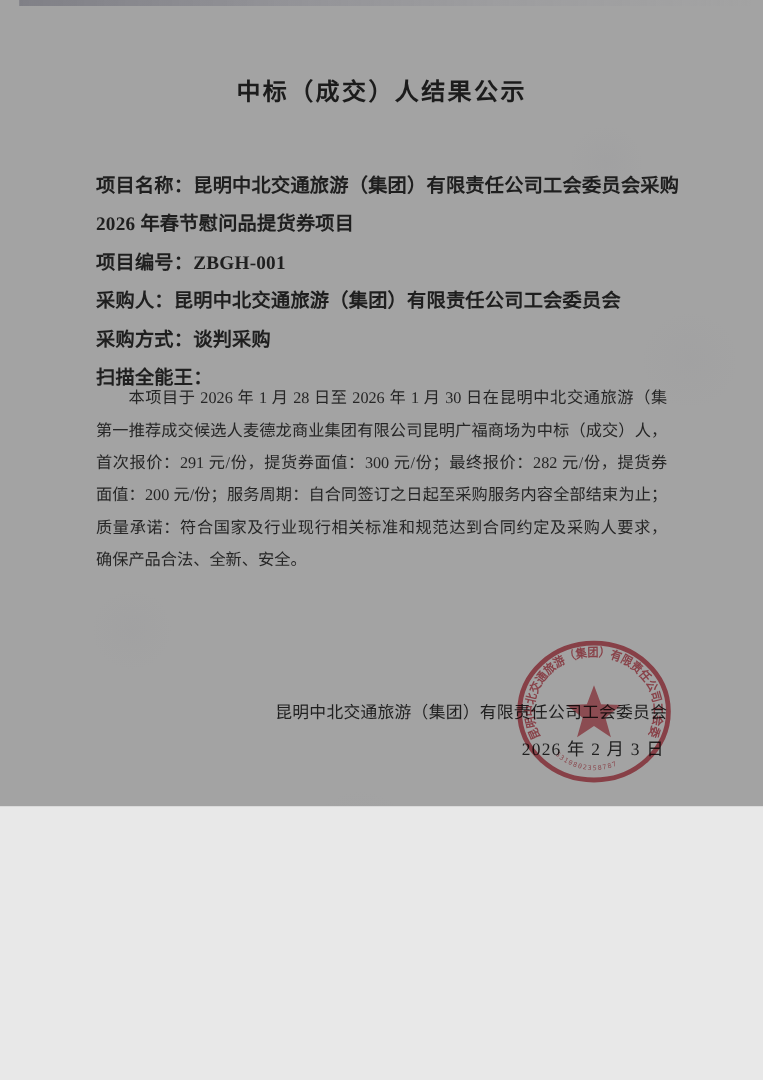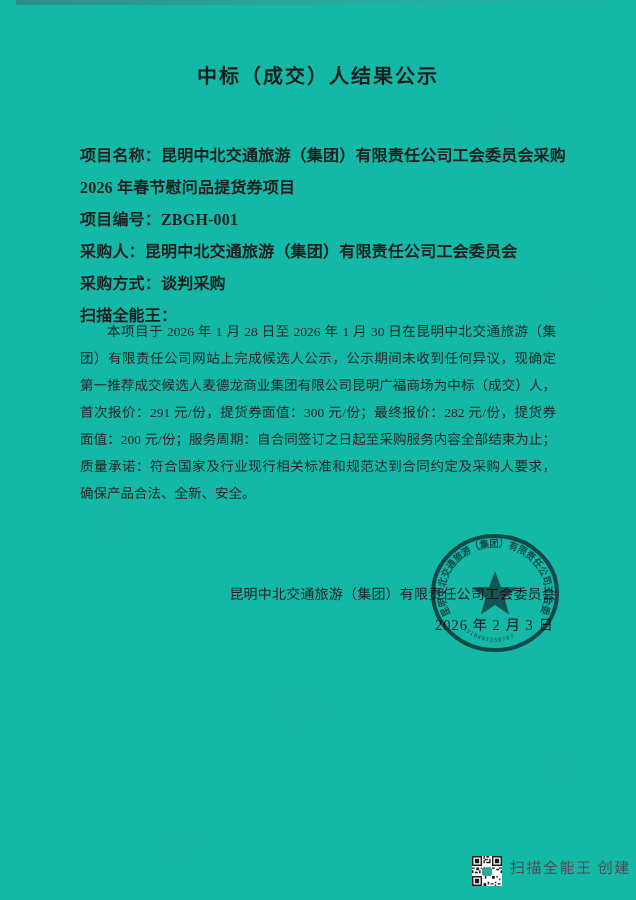--- a/index.html
+++ b/index.html
@@ -1,20 +1,20 @@
 <!DOCTYPE html>
 <html lang="zh-CN"><head>
 <meta charset="utf-8">
 <style>
   html,body{margin:0;padding:0;background:#e8e8e8;}
   .page{
     position:relative;
-    width:636px;height:900px;
+    width:636px;height:672px;
     margin:0 auto;
-    background:#14b8a6;
+    background:#a3a3a3;
     overflow:hidden;
     font-family:"Liberation Serif","DejaVu Serif",serif;
     color:#222;
   }
   
   .page::before{
     content:"";position:absolute;inset:0;pointer-events:none;
     background:
       radial-gradient(circle 45px at 505px 135px, rgba(120,120,135,.05), transparent 70%),
       radial-gradient(circle 60px at 575px 300px, rgba(120,120,135,.04), transparent 70%),
@@ -77,21 +77,20 @@
     <div class="field-line">项目名称：昆明中北交通旅游（集团）有限责任公司工会委员会采购</div>
     <div class="field-line">2026 年春节慰问品提货券项目</div>
     <div class="field-line">项目编号：ZBGH-001</div>
     <div class="field-line">采购人：昆明中北交通旅游（集团）有限责任公司工会委员会</div>
     <div class="field-line">采购方式：谈判采购</div>
     <div class="field-line">扫描全能王：</div>
   </div>
 
   <div class="result">
     <div class="result-line first">本项目于 2026 年 1 月 28 日至 2026 年 1 月 30 日在昆明中北交通旅游（集</div>
-    <div class="result-line">团）有限责任公司网站上完成候选人公示，公示期间未收到任何异议，现确定</div>
     <div class="result-line">第一推荐成交候选人麦德龙商业集团有限公司昆明广福商场为中标（成交）人，</div>
     <div class="result-line">首次报价：291 元/份，提货券面值：300 元/份；最终报价：282 元/份，提货券</div>
     <div class="result-line">面值：200 元/份；服务周期：自合同签订之日起至采购服务内容全部结束为止；</div>
     <div class="result-line">质量承诺：符合国家及行业现行相关标准和规范达到合同约定及采购人要求，</div>
     <div class="result-line last">确保产品合法、全新、安全。</div>
   </div>
 
   <div class="signature">
     <div class="sig-org">昆明中北交通旅游（集团）有限责任公司工会委员会</div>
     <div class="sig-date">2026 年 2 月 3 日</div>

